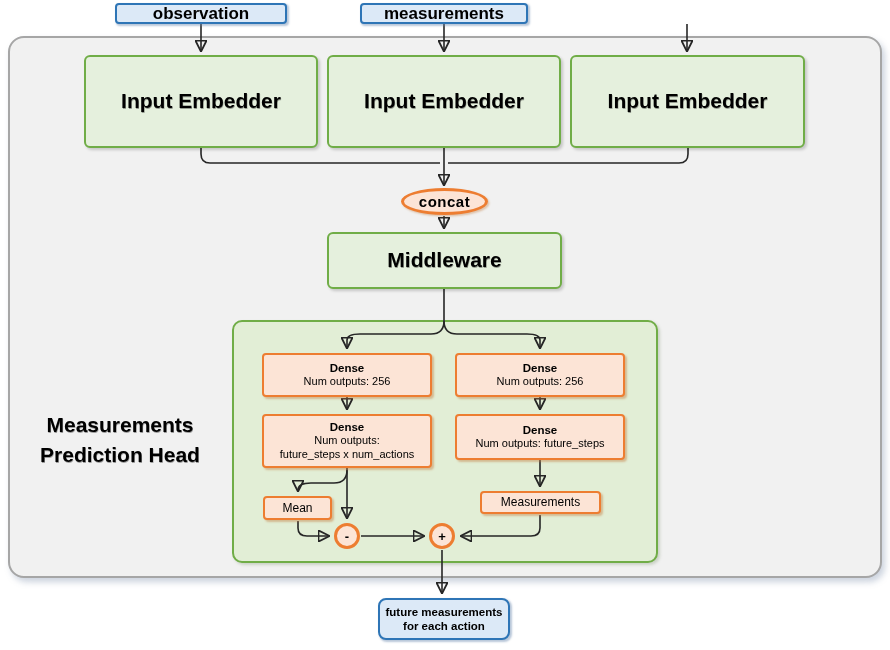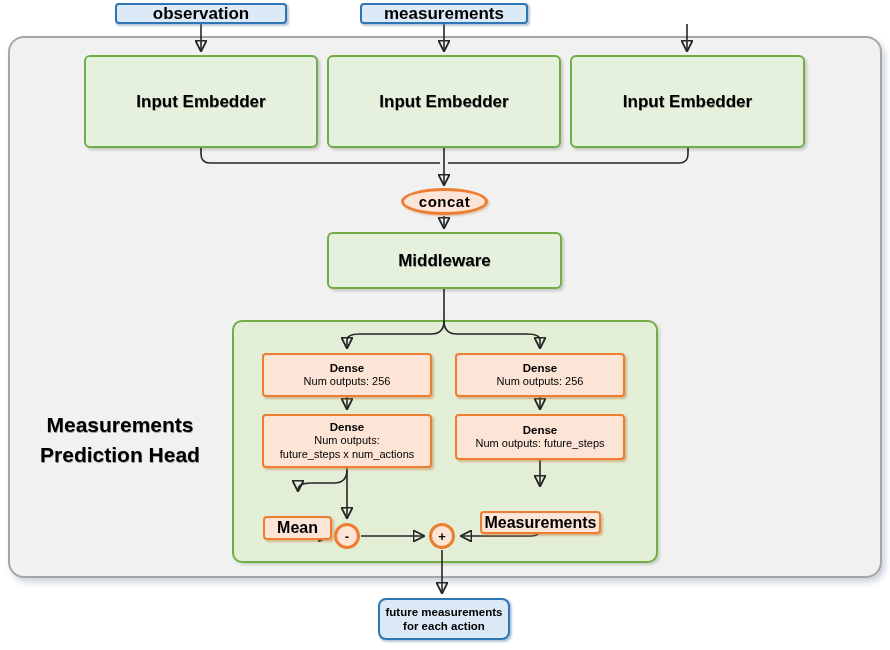--- a/index.html
+++ b/index.html
@@ -26,26 +26,26 @@
   svg.wires path{fill:none;stroke:var(--wire);stroke-width:1.6;stroke-linejoin:round;}
 
   .node{position:absolute;display:flex;flex-direction:column;align-items:center;
     justify-content:center;text-align:center;line-height:1.25;}
   .io{background:var(--blue-fill);border:2px solid var(--blue-border);border-radius:4px;
     font-size:17px;font-weight:bold;box-shadow:1.5px 1.5px 2px rgba(100,130,170,.45);}
   .io-out{background:var(--blue-fill);border:2.5px solid var(--blue-border);border-radius:8px;
     font-size:11.5px;font-weight:bold;box-shadow:1.5px 1.5px 2px rgba(100,130,170,.45);}
   .green{background:var(--green-fill);border:2.5px solid var(--green-border);border-radius:6px;
     box-shadow:2px 2px 3px rgba(0,0,0,.18);}
-  .big{font-size:17px;font-weight:bold;text-shadow:.5px .5px 0 rgba(0,0,0,.35);}
+  .big{font-size:21px;font-weight:bold;text-shadow:.5px .5px 0 rgba(0,0,0,.35);}
   .orange{background:var(--orange-fill);border:2.5px solid var(--orange-border);border-radius:4px;
     font-size:11.5px;box-shadow:2px 2px 2px rgba(196,124,65,.45);}
   .dense-title{font-weight:bold;font-size:11.5px;}
   .dense-sub{font-size:11px;}
-  .opbox{font-weight:bold;font-size:16px;margin-top:20px;}
+  .opbox{font-weight:normal;font-size:12px;}
   .ellipse{position:absolute;left:401px;top:188px;width:87px;height:27px;border-radius:50%;
     background:var(--orange-fill);border:3px solid var(--orange-border);
     display:flex;align-items:center;justify-content:center;
     font-size:15px;font-weight:bold;letter-spacing:.5px;box-shadow:1.5px 1.5px 2px rgba(196,124,65,.4);}
   .circle{position:absolute;width:26px;height:26px;border-radius:50%;
     background:var(--orange-fill);border:3.5px solid var(--orange-border);
     display:flex;align-items:center;justify-content:center;font-size:13px;font-weight:bold;line-height:1;}
   .head-label{position:absolute;left:15px;top:410px;width:210px;text-align:center;
     font-size:21px;font-weight:bold;line-height:30px;text-shadow:.5px .5px 0 rgba(0,0,0,.35);}
 </style>

